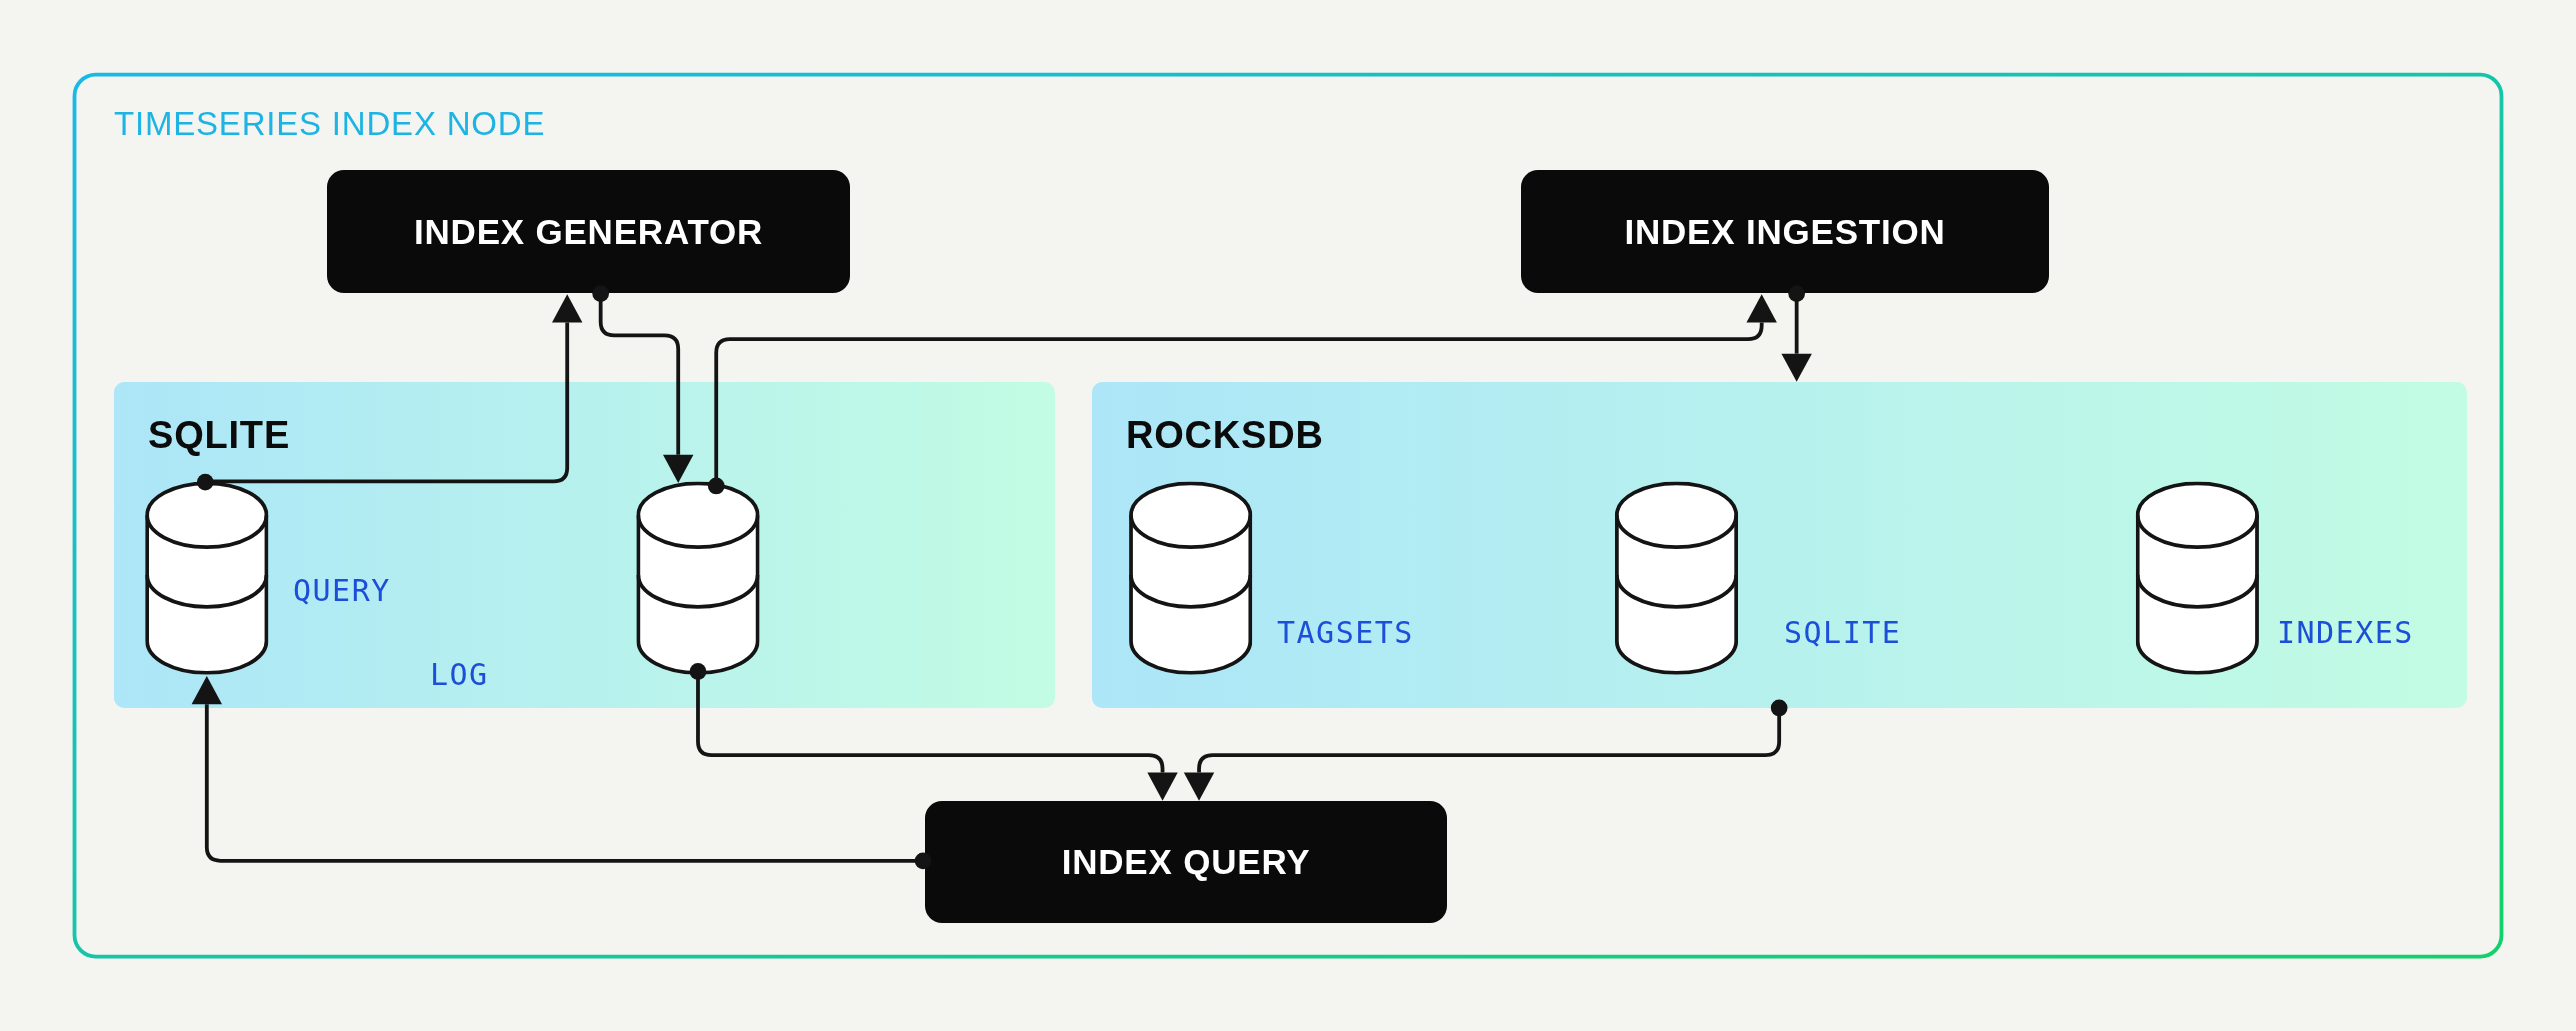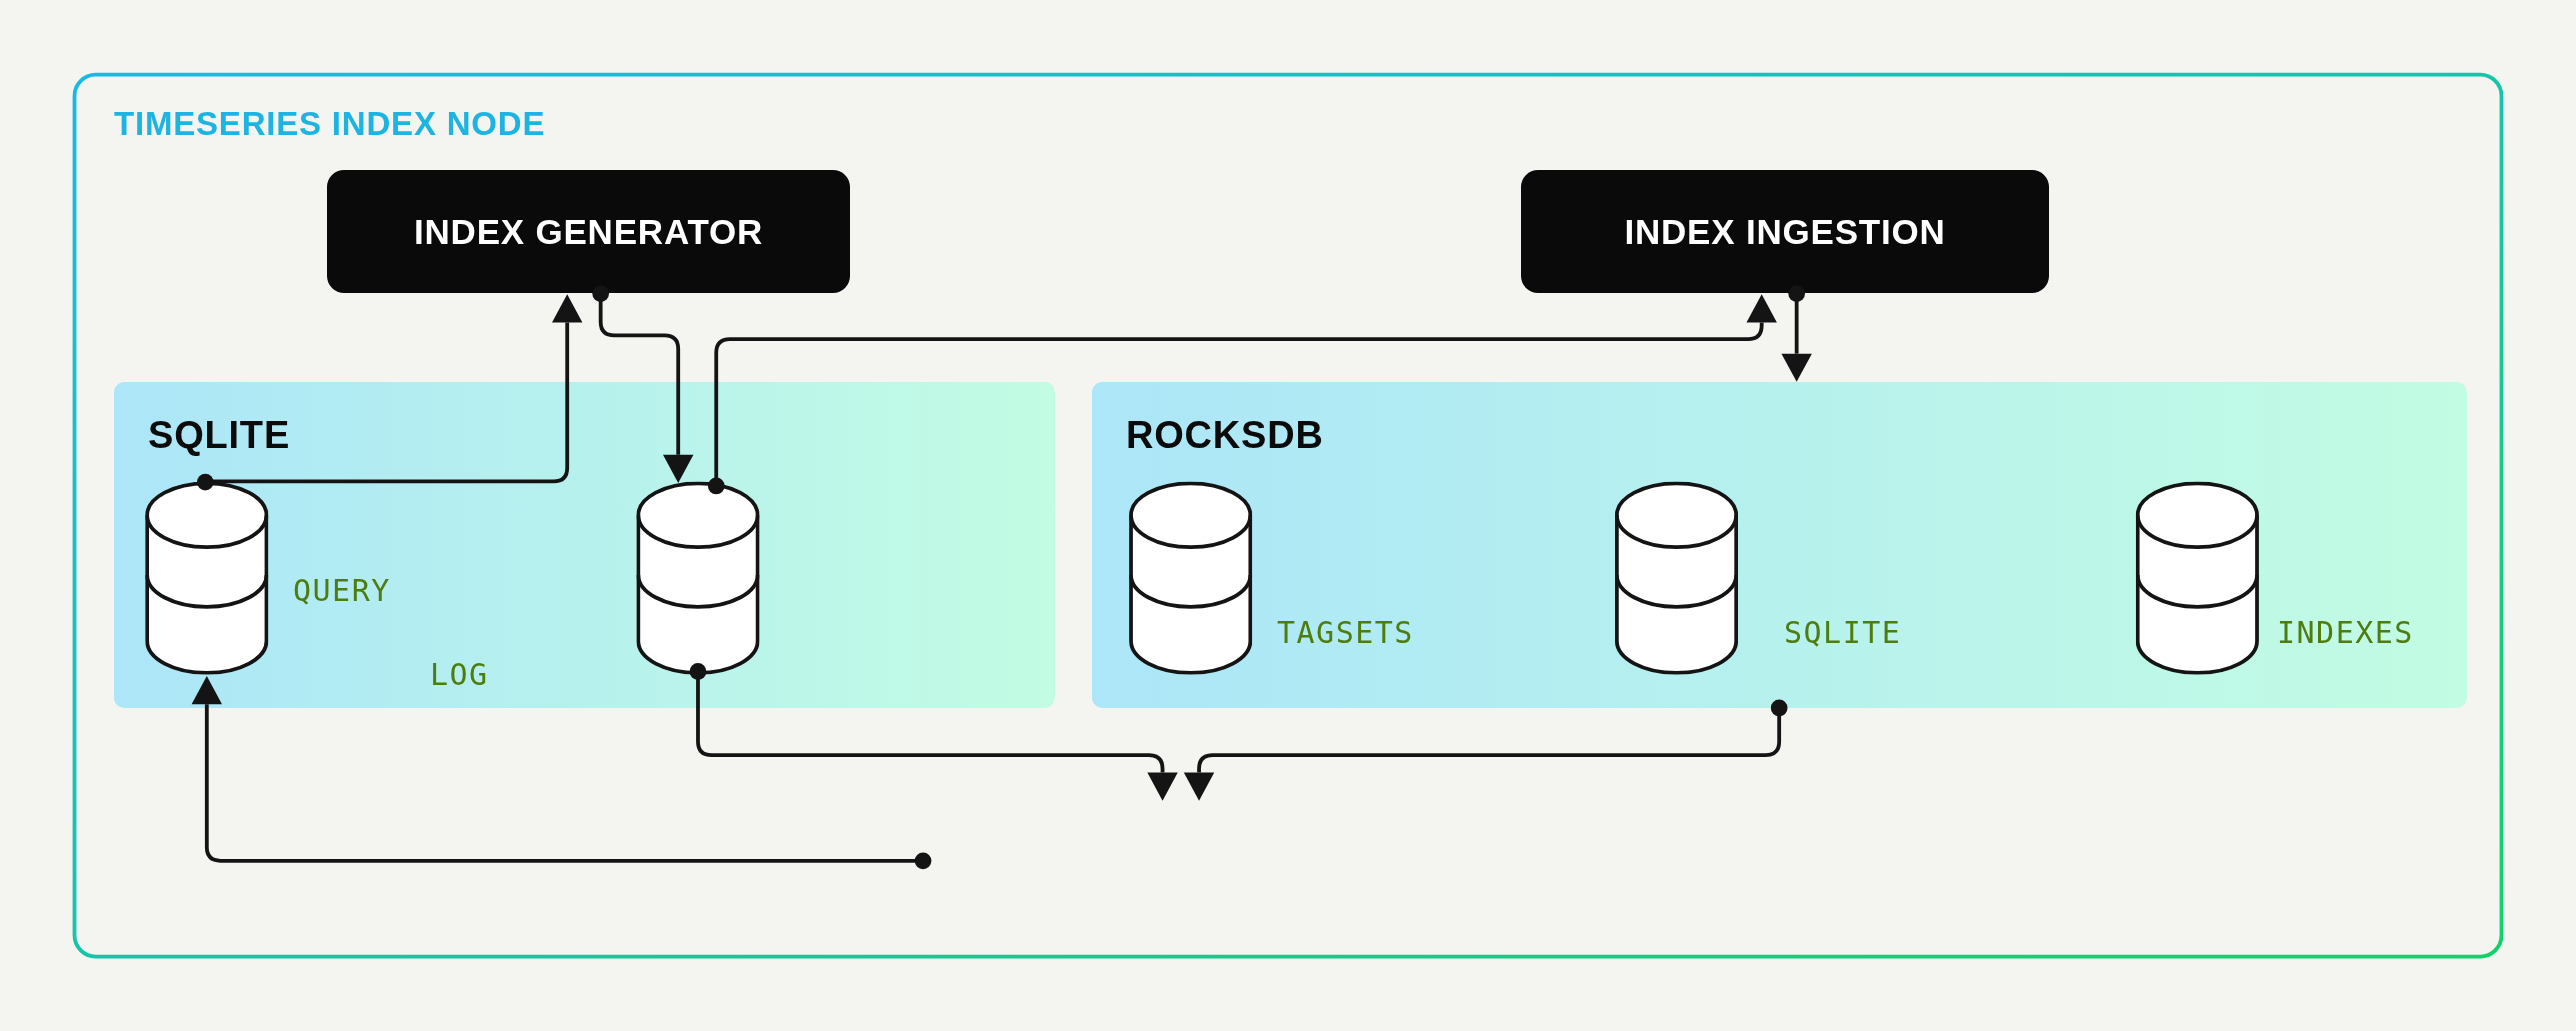--- a/index.html
+++ b/index.html
@@ -13,21 +13,21 @@
     --node-text:#ffffff;
     --line-color:#141414;
   }
   *{margin:0;padding:0;box-sizing:border-box}
   html,body{width:2576px;height:1032px;background:var(--canvas-bg);
     font-family:"Liberation Sans",sans-serif;overflow:hidden}
   #stage{position:relative;width:2576px;height:1032px;background:var(--canvas-bg)}
 
   .diagram-title{
     position:absolute;left:114px;top:105px;
-    font-size:33px;font-weight:bold;letter-spacing:0.8px;
+    font-size:33px;font-weight:normal;letter-spacing:0.8px;
     color:var(--title-color);white-space:nowrap;z-index:4}
 
   .process-node{
     position:absolute;background:var(--node-bg);border-radius:17px;
     display:flex;align-items:center;justify-content:center;
     color:var(--node-text);font-size:35px;font-weight:bold;letter-spacing:0.8px;
     white-space:nowrap;z-index:3}
   #node-generator{left:327px;top:170px;width:523px;height:123px}
   #node-ingestion{left:1521px;top:170px;width:528px;height:123px}
   #node-query{left:925px;top:801px;width:522px;height:122px}
@@ -39,21 +39,21 @@
   #panel-sqlite{left:114px;width:941px}
   #panel-rocksdb{left:1092px;width:1375px}
 
   .panel-label{
     position:absolute;top:414px;font-size:38px;font-weight:bold;
     letter-spacing:0.8px;color:#0b0b0b;z-index:2;white-space:nowrap}
   #label-sqlite{left:148px}
   #label-rocksdb{left:1126px}
 
   .store-label{
-    position:absolute;z-index:2;color:#4d7c0f;
+    position:absolute;z-index:2;color:#1d4ed8;
     font-family:"DejaVu Sans Mono","Liberation Mono",monospace;
     font-size:30px;line-height:42px;letter-spacing:1.5px;white-space:pre}
   #label-querylog{left:293px;top:570px}
   #label-indexdefs{left:788px;top:570px}
   #label-metrics{left:1277px;top:612px}
   #label-tagsets{left:1784px;top:612px}
   #label-indexes{left:2277px;top:612px}
 
   #wires{position:absolute;left:0;top:0;width:2576px;height:1032px;z-index:5;
     pointer-events:none}
@@ -74,20 +74,23 @@
   <div class="store-panel" id="panel-rocksdb"></div>
 
   <div class="panel-label" id="label-sqlite">SQLITE</div>
   <div class="panel-label" id="label-rocksdb">ROCKSDB</div>
 
   <div class="process-node" id="node-generator">
     <span>INDEX GENERATOR</span>
   </div>
   <div class="process-node" id="node-ingestion">
     <span>INDEX INGESTION</span>
+  </div>
+  <div class="process-node" id="node-query">
+    <span>INDEX QUERY</span>
   </div>
 
   <div class="store-label" id="label-querylog"><span>QUERY</span><br>
        <span>LOG</span></div>
 
 
   <div class="store-label" id="label-metrics"><span>TAGSETS</span></div>
 
   <div class="store-label" id="label-tagsets"><span>SQLITE</span></div>
 

